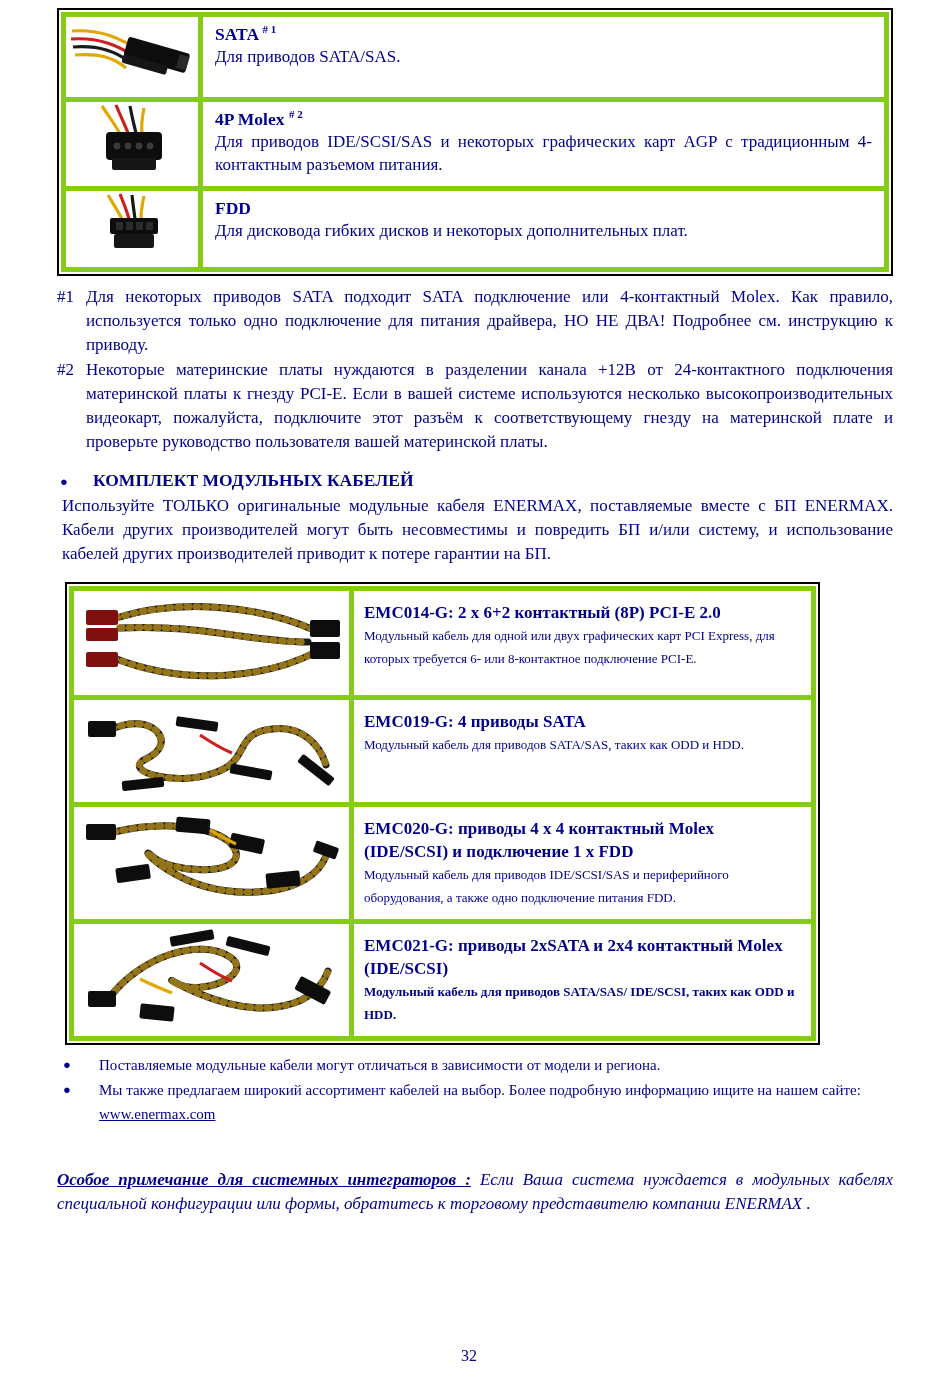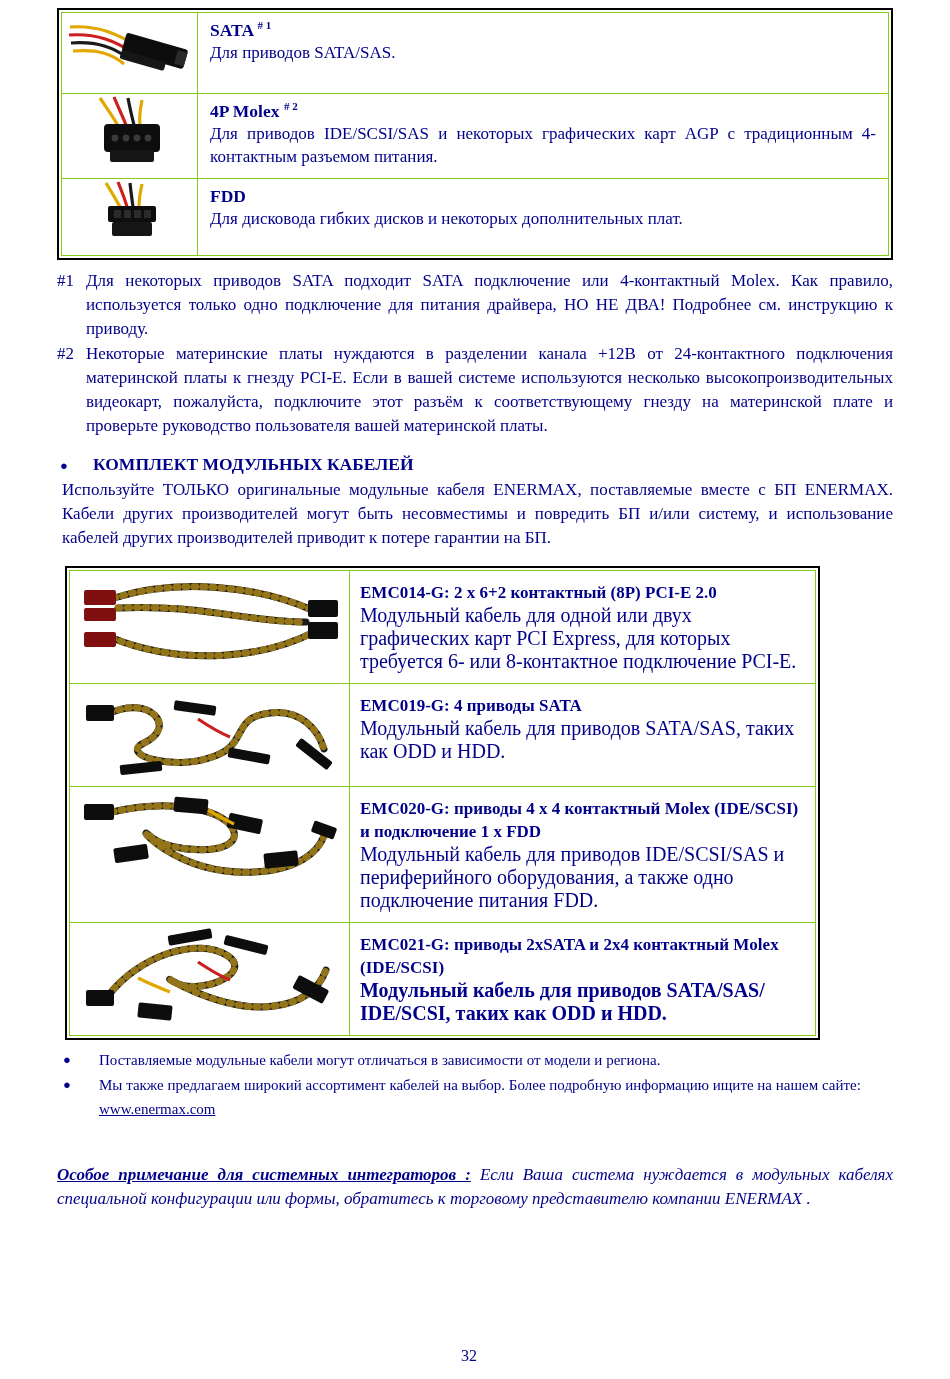--- a/index.html
+++ b/index.html
@@ -18,21 +18,21 @@
   .frame {
     border: 2px solid #000;
     padding: 2px;
     background: #fff;
   }
   table.inner {
     width: 100%;
     border-collapse: collapse;
   }
   table.inner td {
-    border: 1px solid #84cc16;
+    border: 5px solid #84cc16;
     vertical-align: top;
   }
   
   .connector-table-wrap { width: 836px; }
   td.img-cell {
     width: 136px;
     text-align: center;
     vertical-align: middle;
     padding: 2px;
     background: #fff;
@@ -62,21 +62,21 @@
   .cable-table-wrap { margin-top: 16px; margin-left: 8px; width: 755px; }
   td.cable-img-cell {
     width: 280px;
     text-align: center;
     vertical-align: middle;
     padding: 3px;
     background: #fff;
   }
   td.cable-txt-cell { padding: 10px 10px 10px 10px; }
   .cable-title { font-weight: bold; font-size: 17px; line-height: 23px; }
-  .cable-desc { font-size: 20px; line-height: 23px; text-align: left; }
+  .cable-desc { font-size: 13px; line-height: 23px; text-align: left; }
   .cable-desc.bold { font-weight: bold; }
   
   .bullets { margin-top: 8px; }
   .bullet-row { display: flex; margin-bottom: 1px; }
   .bullet-row .bullet { flex: 0 0 42px; padding-left: 6px; font-size: 13px; line-height: 24px; }
   .bullet-row .bullet-text { flex: 1; font-size: 15px; line-height: 24px; }
   .site-link { color: #00008B; text-decoration: underline; cursor: pointer; }
   
   .note { margin-top: 42px; font-size: 17px; line-height: 24px; font-style: italic; text-align: justify; }
   .note-title { font-weight: bold; text-decoration: underline; }

